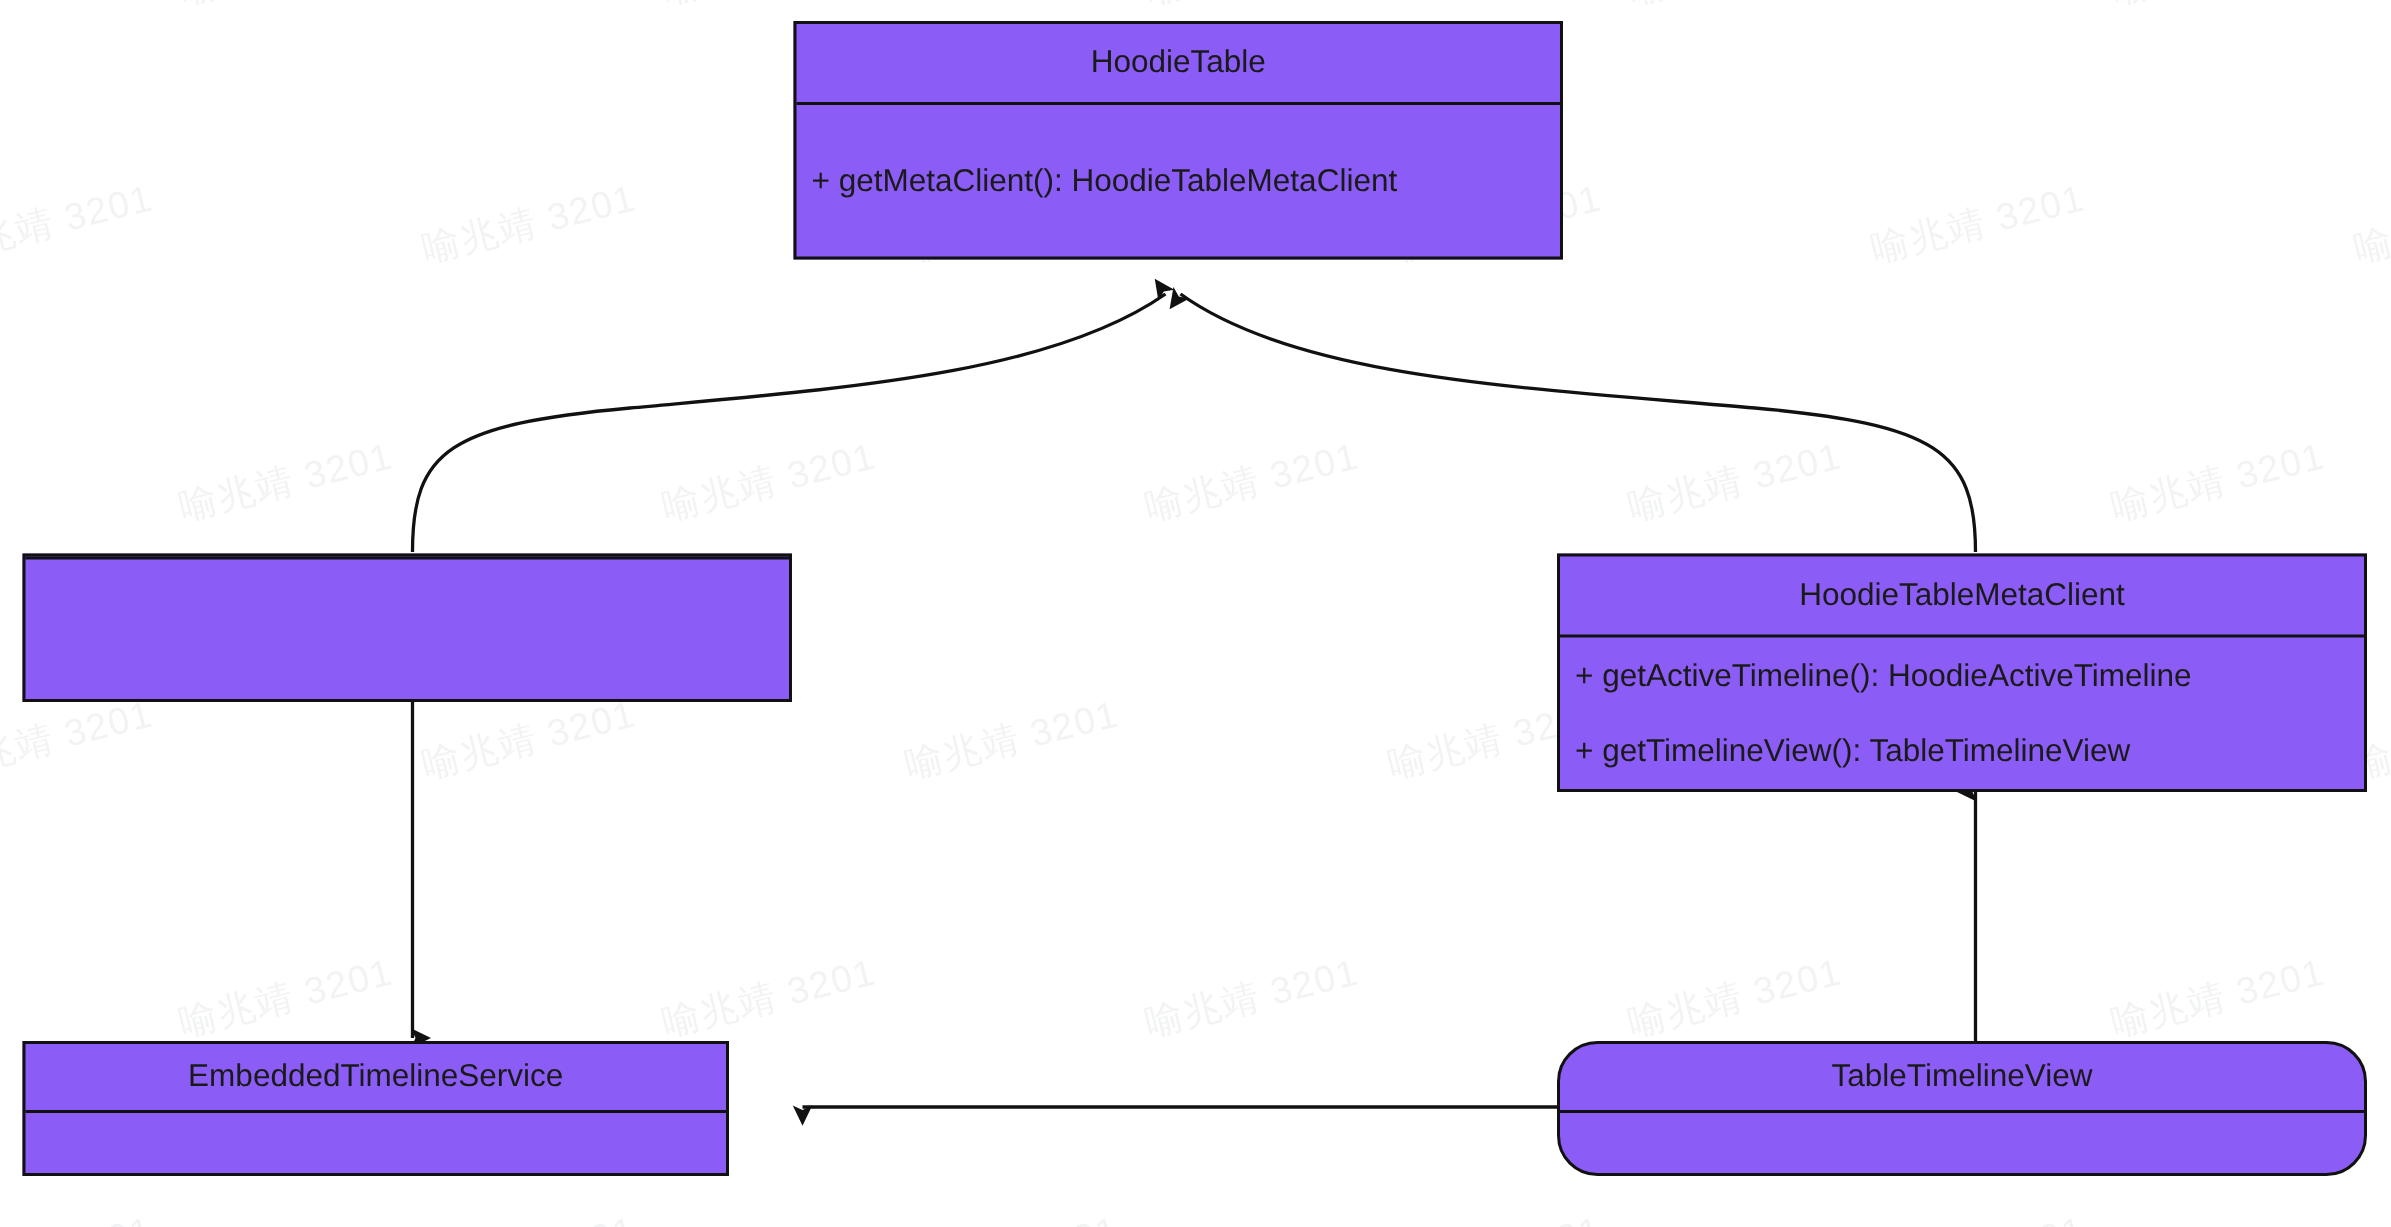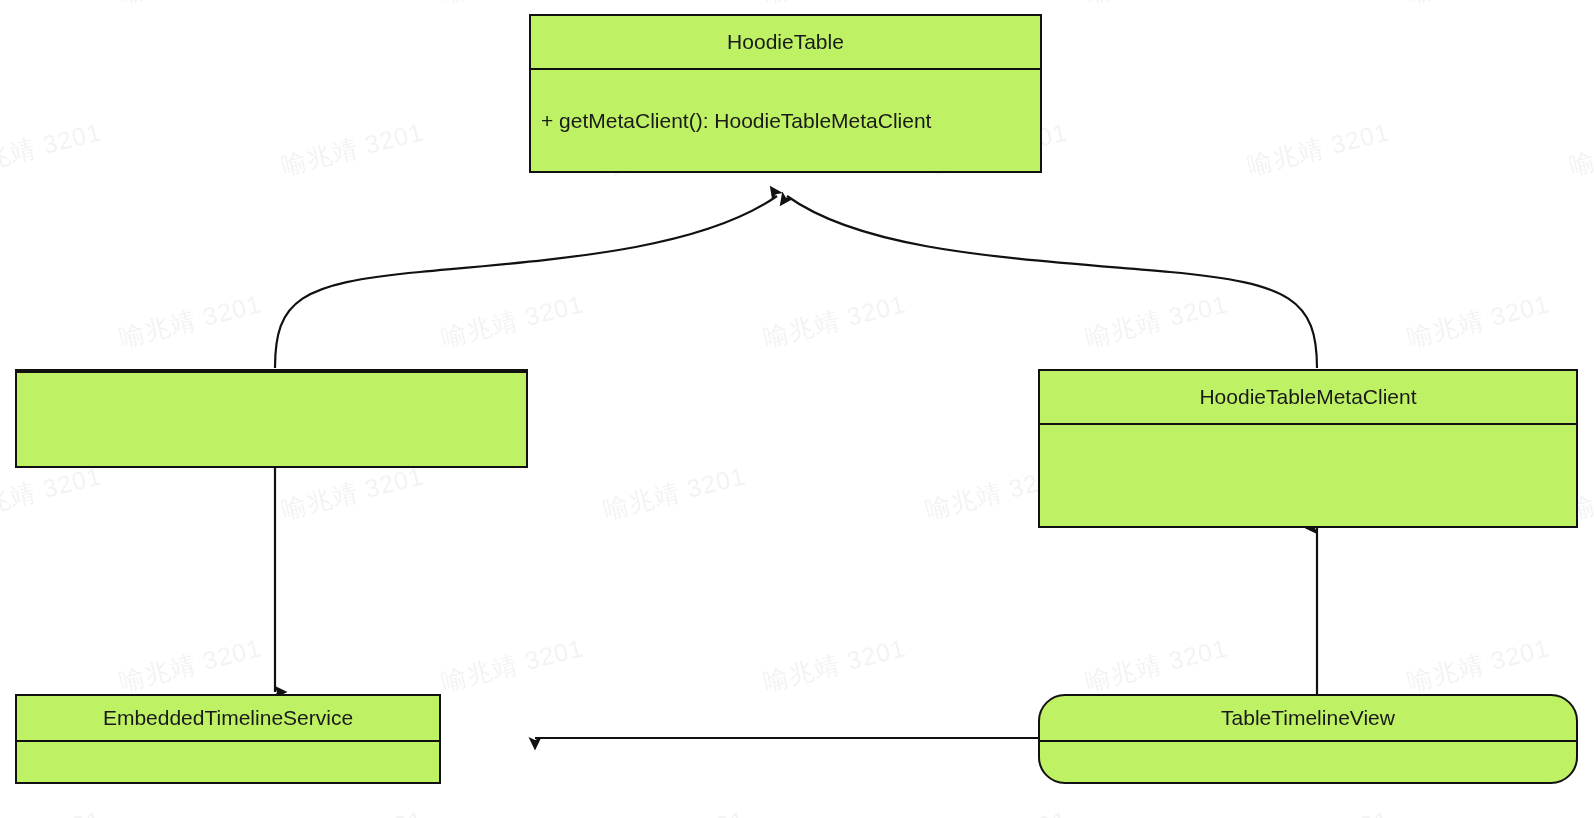--- a/index.html
+++ b/index.html
@@ -43,21 +43,21 @@
     left: 0; top: 0;
     width: 1594px;
     height: 818px;
     z-index: 1;
     pointer-events: none;
   }
   
   .umlbox {
     position: absolute;
     box-sizing: border-box;
-    background: #bef264;
+    background: #8b5cf6;
     border: 2px solid #111111;
     z-index: 2;
   }
   .uml-title {
     box-sizing: border-box;
     width: 100%;
     text-align: center;
     font-size: 21px;
     color: #1a1a1a;
     display: flex;
@@ -166,24 +166,28 @@
     <div class="uml-inner">
       <div class="uml-divider"></div>
       <div class="uml-body"></div>
     </div>
   </div>
 
   <div class="umlbox" style="left:1038px; top:369px; width:540px; height:159px;">
     <div class="uml-inner">
       <div class="uml-title" style="height:52px;">HoodieTableMetaClient</div>
       <div class="uml-divider"></div>
-    </div>
-  </div>
-
-  <div class="umlbox" style="left:15px; top:694px; width:426px; height:90px;">
+      <div class="uml-body">
+        <div class="uml-member">+ getActiveTimeline(): HoodieActiveTimeline</div>
+        <div class="uml-member">+ getTimelineView(): TableTimelineView</div>
+      </div>
+    </div>
+  </div>
+
+  <div class="umlbox" style="left:15px; top:694px; width:471px; height:90px;">
     <div class="uml-inner">
       <div class="uml-title" style="height:44px;">EmbeddedTimelineService</div>
       <div class="uml-divider"></div>
       <div class="uml-body"></div>
     </div>
   </div>
 
   <div class="umlbox" style="left:1038px; top:694px; width:540px; height:90px;border-radius:27px;">
     <div class="uml-inner">
       <div class="uml-title" style="height:44px;">TableTimelineView</div>

